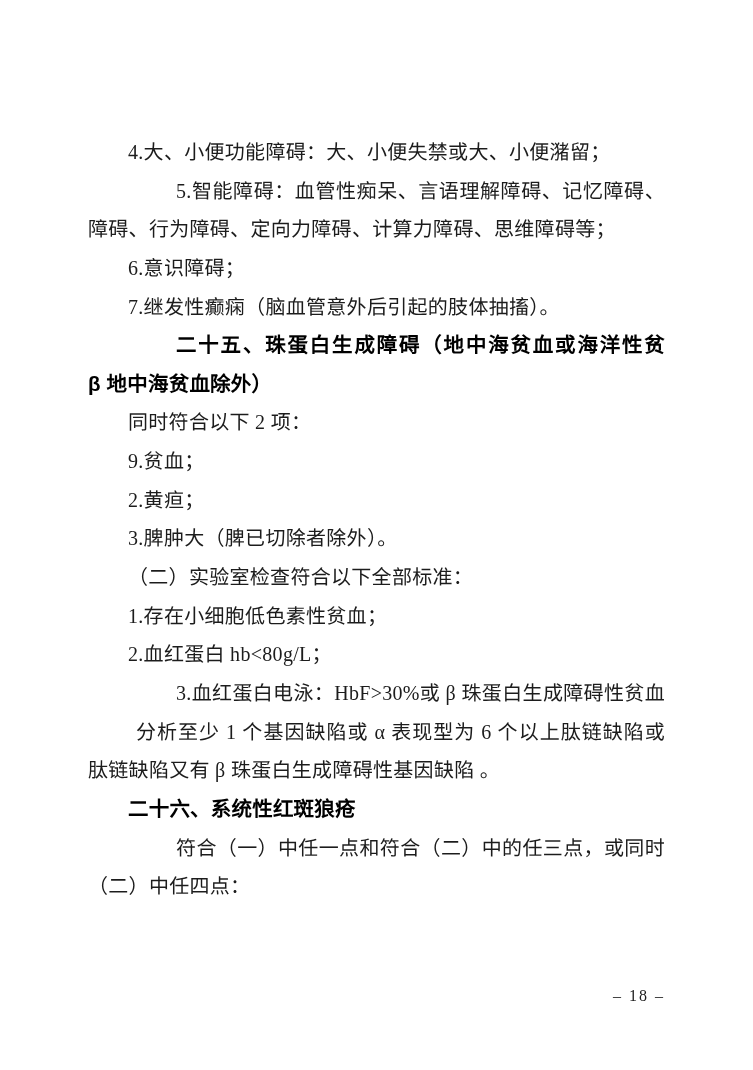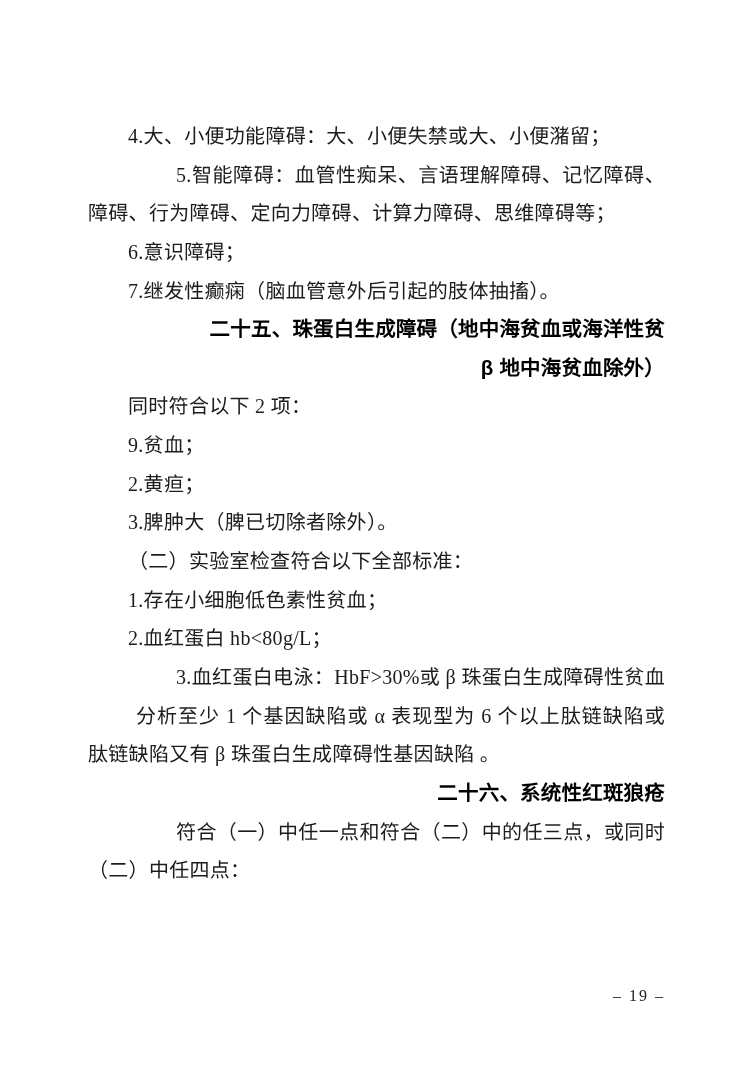--- a/index.html
+++ b/index.html
@@ -17,21 +17,21 @@
   .page {
     position: absolute;
     left: 0; top: 0;
     width: 753px;
     height: 1070px;
     background: #ffffff;
   }
   .content {
     position: absolute;
     left: 88px;
-    top: 117px;
+    top: 133px;
     width: 577px;
   }
   .line {
     font-size: 20px;
     line-height: 38.65px;
     height: 38.65px;
     overflow: hidden;
     color: #1c1c1c;
     text-align: left;
     letter-spacing: 0.3px;
@@ -43,21 +43,20 @@
     text-align: justify;
     text-align-last: justify;
     margin-left: 48px;
   }
   .line.heading {
     font-family: "Liberation Sans", "DejaVu Sans", sans-serif;
     font-weight: bold;
     color: #000000;
     font-size: 20.5px;
     letter-spacing: 0.2px;
-    text-align: right;
   }
   .footer {
     position: absolute;
     right: 88px;
     top: 987px;
     font-size: 16px;
     color: #1c1c1c;
     font-family: "Liberation Serif", "DejaVu Serif", serif;
     letter-spacing: 2px;
   }
@@ -82,15 +81,15 @@
       <div class="line indent">1.存在小细胞低色素性贫血；</div>
       <div class="line indent">2.血红蛋白 hb&lt;80g/L；</div>
       <div class="line indent justify">3.血红蛋白电泳：HbF&gt;30%或 β 珠蛋白生成障碍性贫血基因</div>
       <div class="line justify">分析至少 1 个基因缺陷或 α 表现型为 6 个以上肽链缺陷或既有 α</div>
       <div class="line">肽链缺陷又有 β 珠蛋白生成障碍性基因缺陷 。</div>
       <div class="line heading indent">二十六、系统性红斑狼疮</div>
       <div class="line indent justify">符合（一）中任一点和符合（二）中的任三点，或同时符合</div>
       <div class="line">（二）中任四点：</div>
     </div>
   <div class="footer">
-    <span>– 19 –</span>
+    <span>– 18 –</span>
   </div>
 </div>
 
 </body></html>

